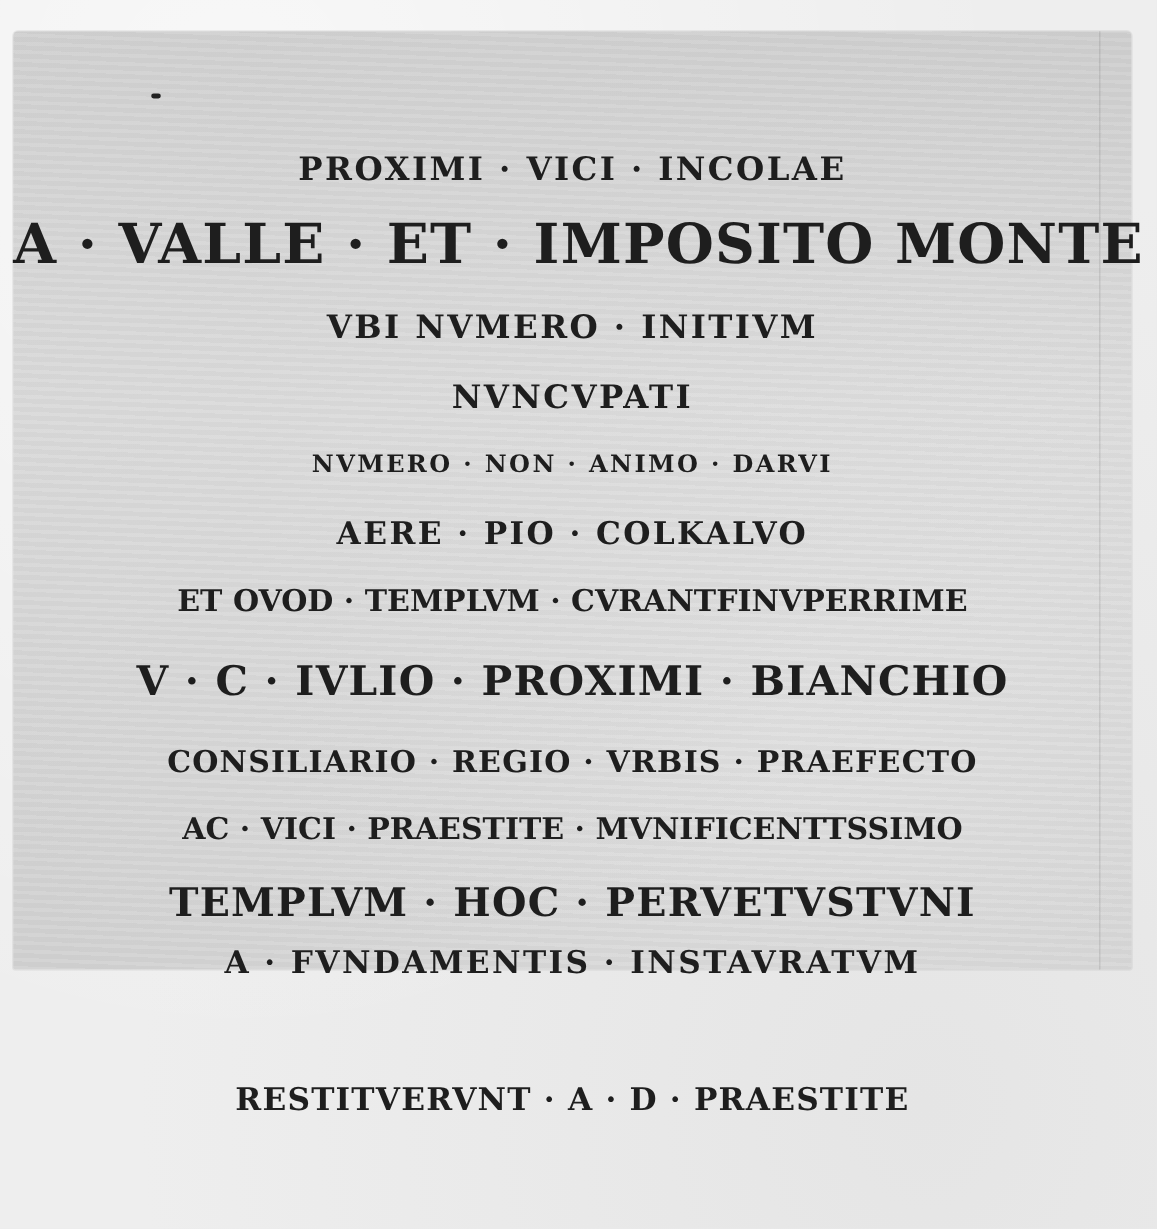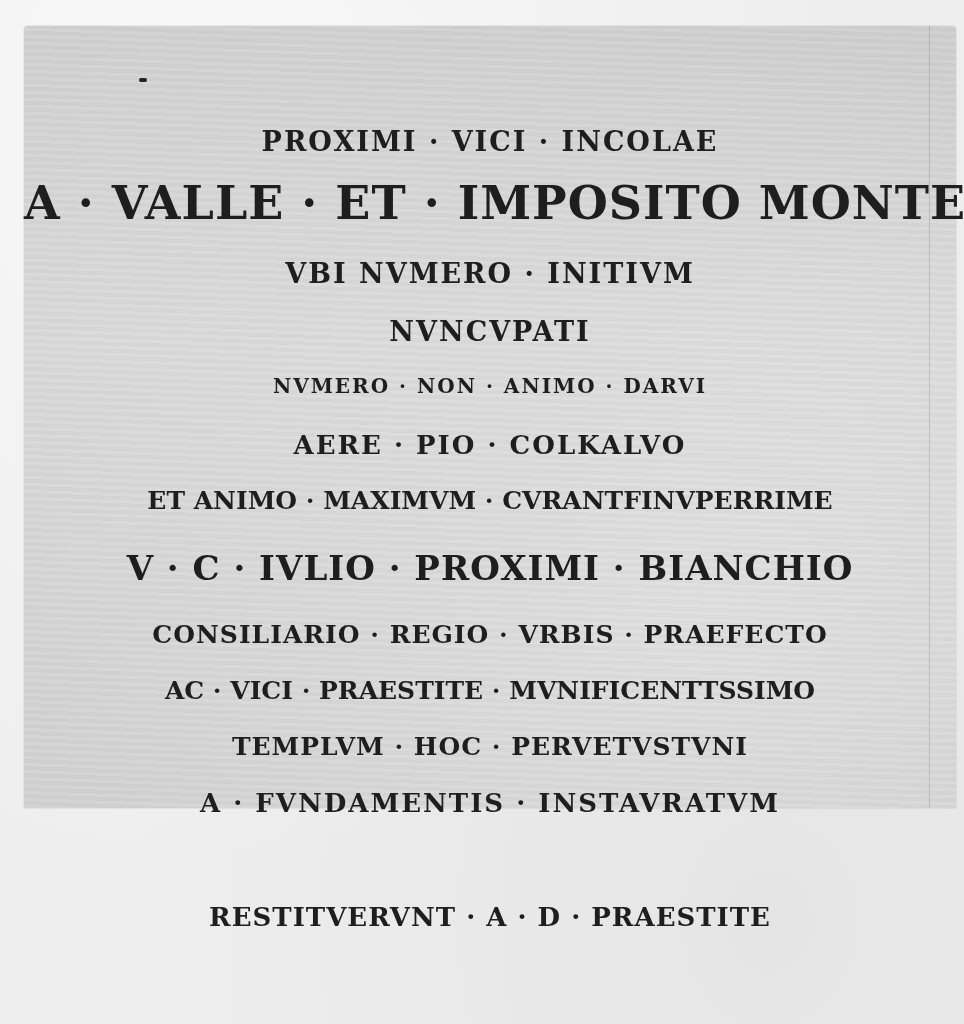--- a/index.html
+++ b/index.html
@@ -11,21 +11,21 @@
   }
   .wall {
     position: absolute; inset: 0;
     background:
       radial-gradient(ellipse at 20% 10%, rgba(255,255,255,0.6), transparent 60%),
       radial-gradient(ellipse at 80% 90%, rgba(220,220,220,0.5), transparent 60%),
       #eeeeee;
   }
   .plaque {
     position: absolute;
-    left: 24px; top: 26px; width: 932px; height: 782px;
+    left: 11px; top: 26px; width: 932px; height: 782px;
     background:
       linear-gradient(180deg, rgba(0,0,0,0.03) 0%, rgba(255,255,255,0.05) 40%, rgba(0,0,0,0.02) 100%),
       repeating-linear-gradient(2deg, rgba(255,255,255,0.05) 0 3px, rgba(0,0,0,0.02) 3px 7px),
       radial-gradient(ellipse at 30% 20%, #d9d9d9, transparent 70%),
       radial-gradient(ellipse at 70% 75%, #e2e2e2, transparent 70%),
       #d6d6d6;
     border-radius: 4px 4px 2px 2px;
     box-shadow: 0 0 0 1px rgba(0,0,0,0.05);
   }
   .plaque::after {
@@ -50,20 +50,20 @@
 <div class="wall"></div>
 <div class="plaque">
   <div class="speck"></div>
 
   <div class="line" style="top:100px;font-size:27px;letter-spacing:2px;">PROXIMI · VICI · INCOLAE</div>
   <div class="line" style="top:150px;font-size:46px;letter-spacing:1px;">A · VALLE · ET · IMPOSITO MONTE</div>
   <div class="line" style="top:232px;font-size:27px;letter-spacing:2px;">VBI  NVMERO · INITIVM</div>
   <div class="line" style="top:290px;font-size:27px;letter-spacing:2px;">NVNCVPATI</div>
   <div class="line" style="top:348px;font-size:20px;letter-spacing:2px;">NVMERO · NON · ANIMO · DARVI</div>
   <div class="line" style="top:404px;font-size:26px;letter-spacing:2px;">AERE · PIO · COLKALVO</div>
-  <div class="line" style="top:460px;font-size:25px;letter-spacing:0px;">ET ANIMO · MAXIMVM · CVRANTFINVPERRIME</div>
+  <div class="line" style="top:460px;font-size:25px;letter-spacing:0px;">ET OVOD · TEMPLVM · CVRANTFINVPERRIME</div>
   <div class="line" style="top:522px;font-size:34px;letter-spacing:1px;">V · C · IVLIO · PROXIMI · BIANCHIO</div>
   <div class="line" style="top:594px;font-size:25px;letter-spacing:1px;">CONSILIARIO · REGIO · VRBIS · PRAEFECTO</div>
   <div class="line" style="top:650px;font-size:25px;letter-spacing:0px;">AC · VICI · PRAESTITE · MVNIFICENTTSSIMO</div>
-  <div class="line" style="top:706px;font-size:25px;letter-spacing:1px;">TEMPLVM · HOC · PERVETVSTVNI</div>
+  <div class="line" style="top:706px;font-size:33px;letter-spacing:1px;">TEMPLVM · HOC · PERVETVSTVNI</div>
   <div class="line" style="top:762px;font-size:26px;letter-spacing:2px;">A · FVNDAMENTIS · INSTAVRATVM</div>
   <div class="line" style="top:876px;font-size:26px;letter-spacing:1px;">RESTITVERVNT · A · D · PRAESTITE</div>
 </div>
 
 </body></html>

